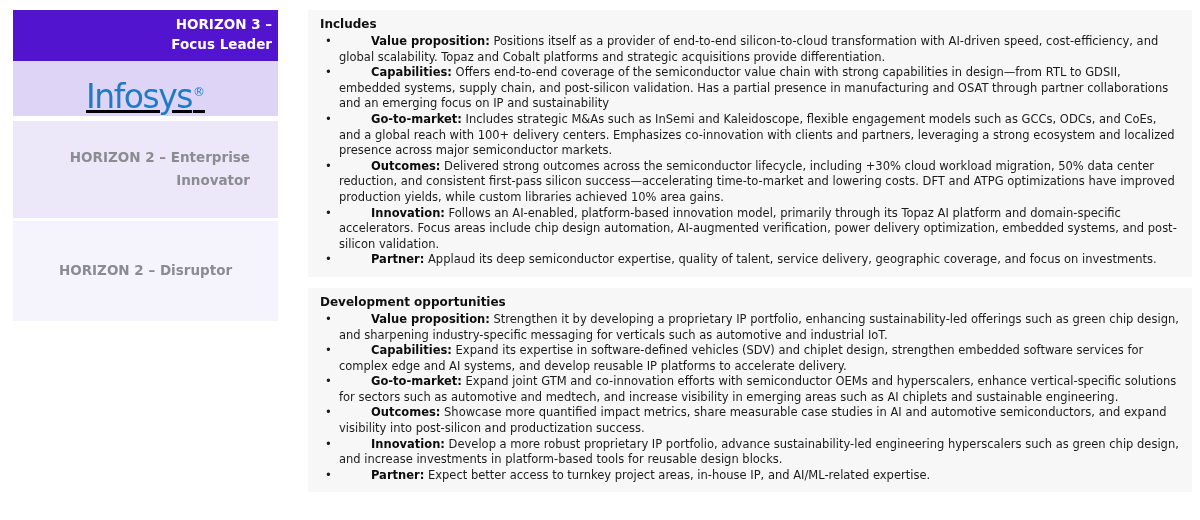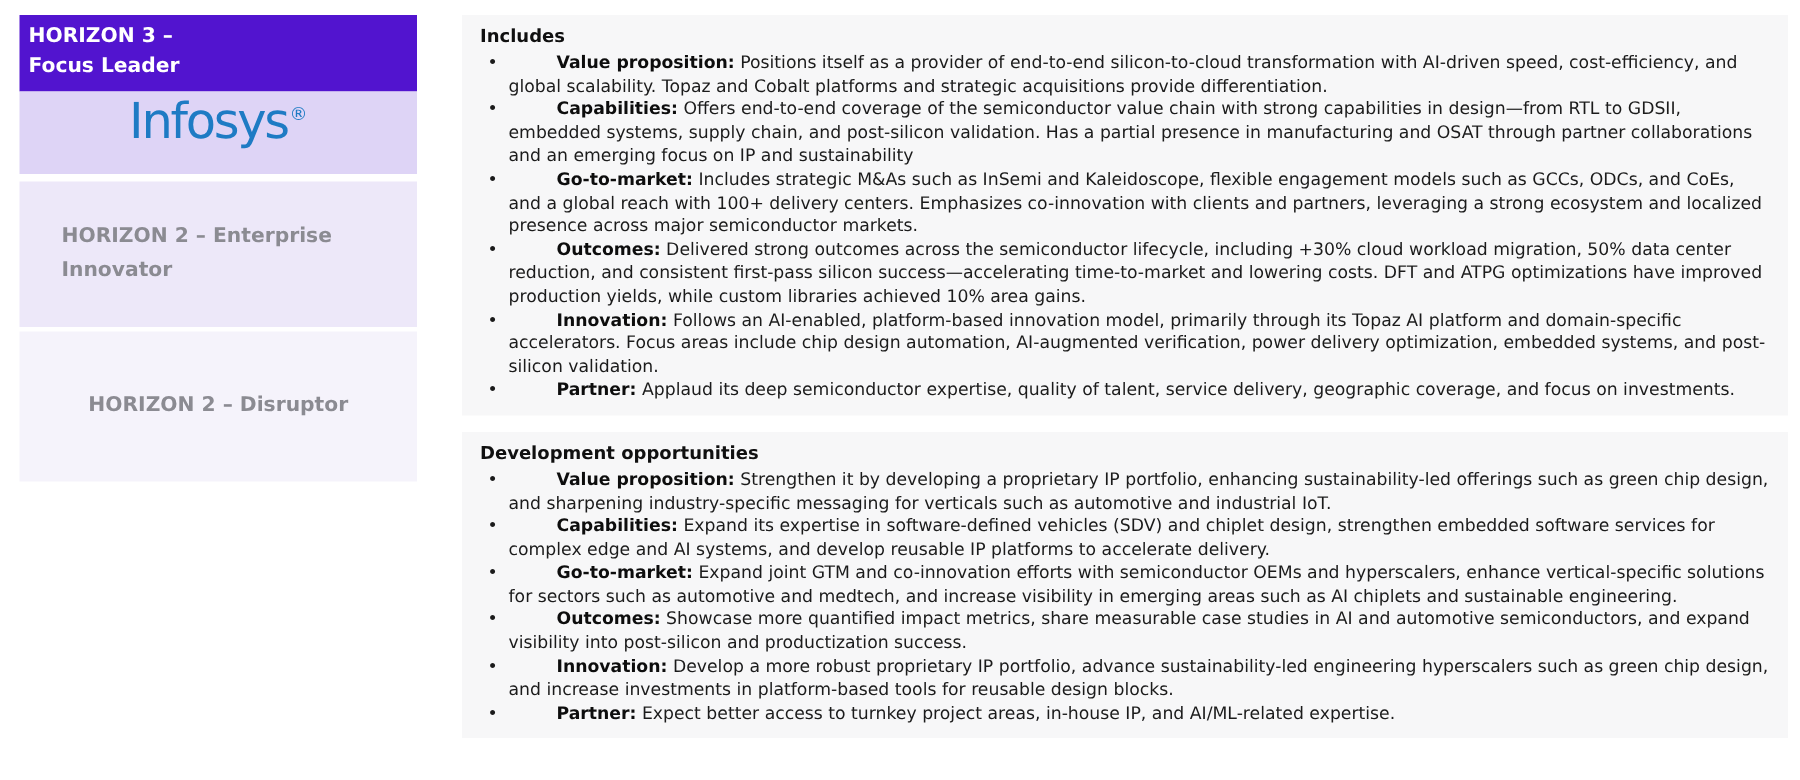--- a/index.html
+++ b/index.html
@@ -5,32 +5,32 @@
   html,body { margin:0; padding:0; background:#ffffff; }
   .canvas {
     position:relative; width:1200px; height:520px; background:#ffffff;
     font-family:"DejaVu Sans", "Liberation Sans", sans-serif; overflow:hidden;
   }
 
   
   .left-col { position:absolute; left:13px; top:10px; width:265px; }
   .h3-box {
     background:#5214CF; color:#ffffff; font-weight:bold; font-size:13.5px;
-    line-height:1.5; text-align:left; padding:4px 6px 6px;
+    line-height:1.5; text-align:right; padding:4px 6px 6px;
   }
   .logo-box {
     background:#DED4F6; height:55px;
-    display:flex; align-items:flex-start; justify-content:center;
+    display:flex; align-items:flex-end; justify-content:center;text-decoration:underline;
   }
   .logo {
     color:#1E7BC4; font-size:33px; letter-spacing:-1.5px; font-weight:400;
   }
   .logo .reg { font-size:12px; vertical-align:super; letter-spacing:0; margin-left:1px; }
   .h-soft {
-    display:flex; align-items:center; justify-content:center; text-align:left;
+    display:flex; align-items:center; justify-content:center; text-align:right;
     color:#8B8B92; font-weight:bold; font-size:13.5px; line-height:1.7; padding:0 28px;
   }
   .h2-box { margin-top:5px; background:#EDE8F9; height:97px; }
   .h1-box { margin-top:3px; background:#F5F3FB; height:100px; }
 
   
   .right-col { position:absolute; left:308px; top:10px; width:884px; }
   .panel { background:#F7F7F8; padding:7px 12px 9px; margin-bottom:11px; }
   .panel-title { font-weight:bold; font-size:12px; color:#101010; margin:0 0 3px 0; }
   ul.bullets { list-style:none; margin:0; padding:0; }

